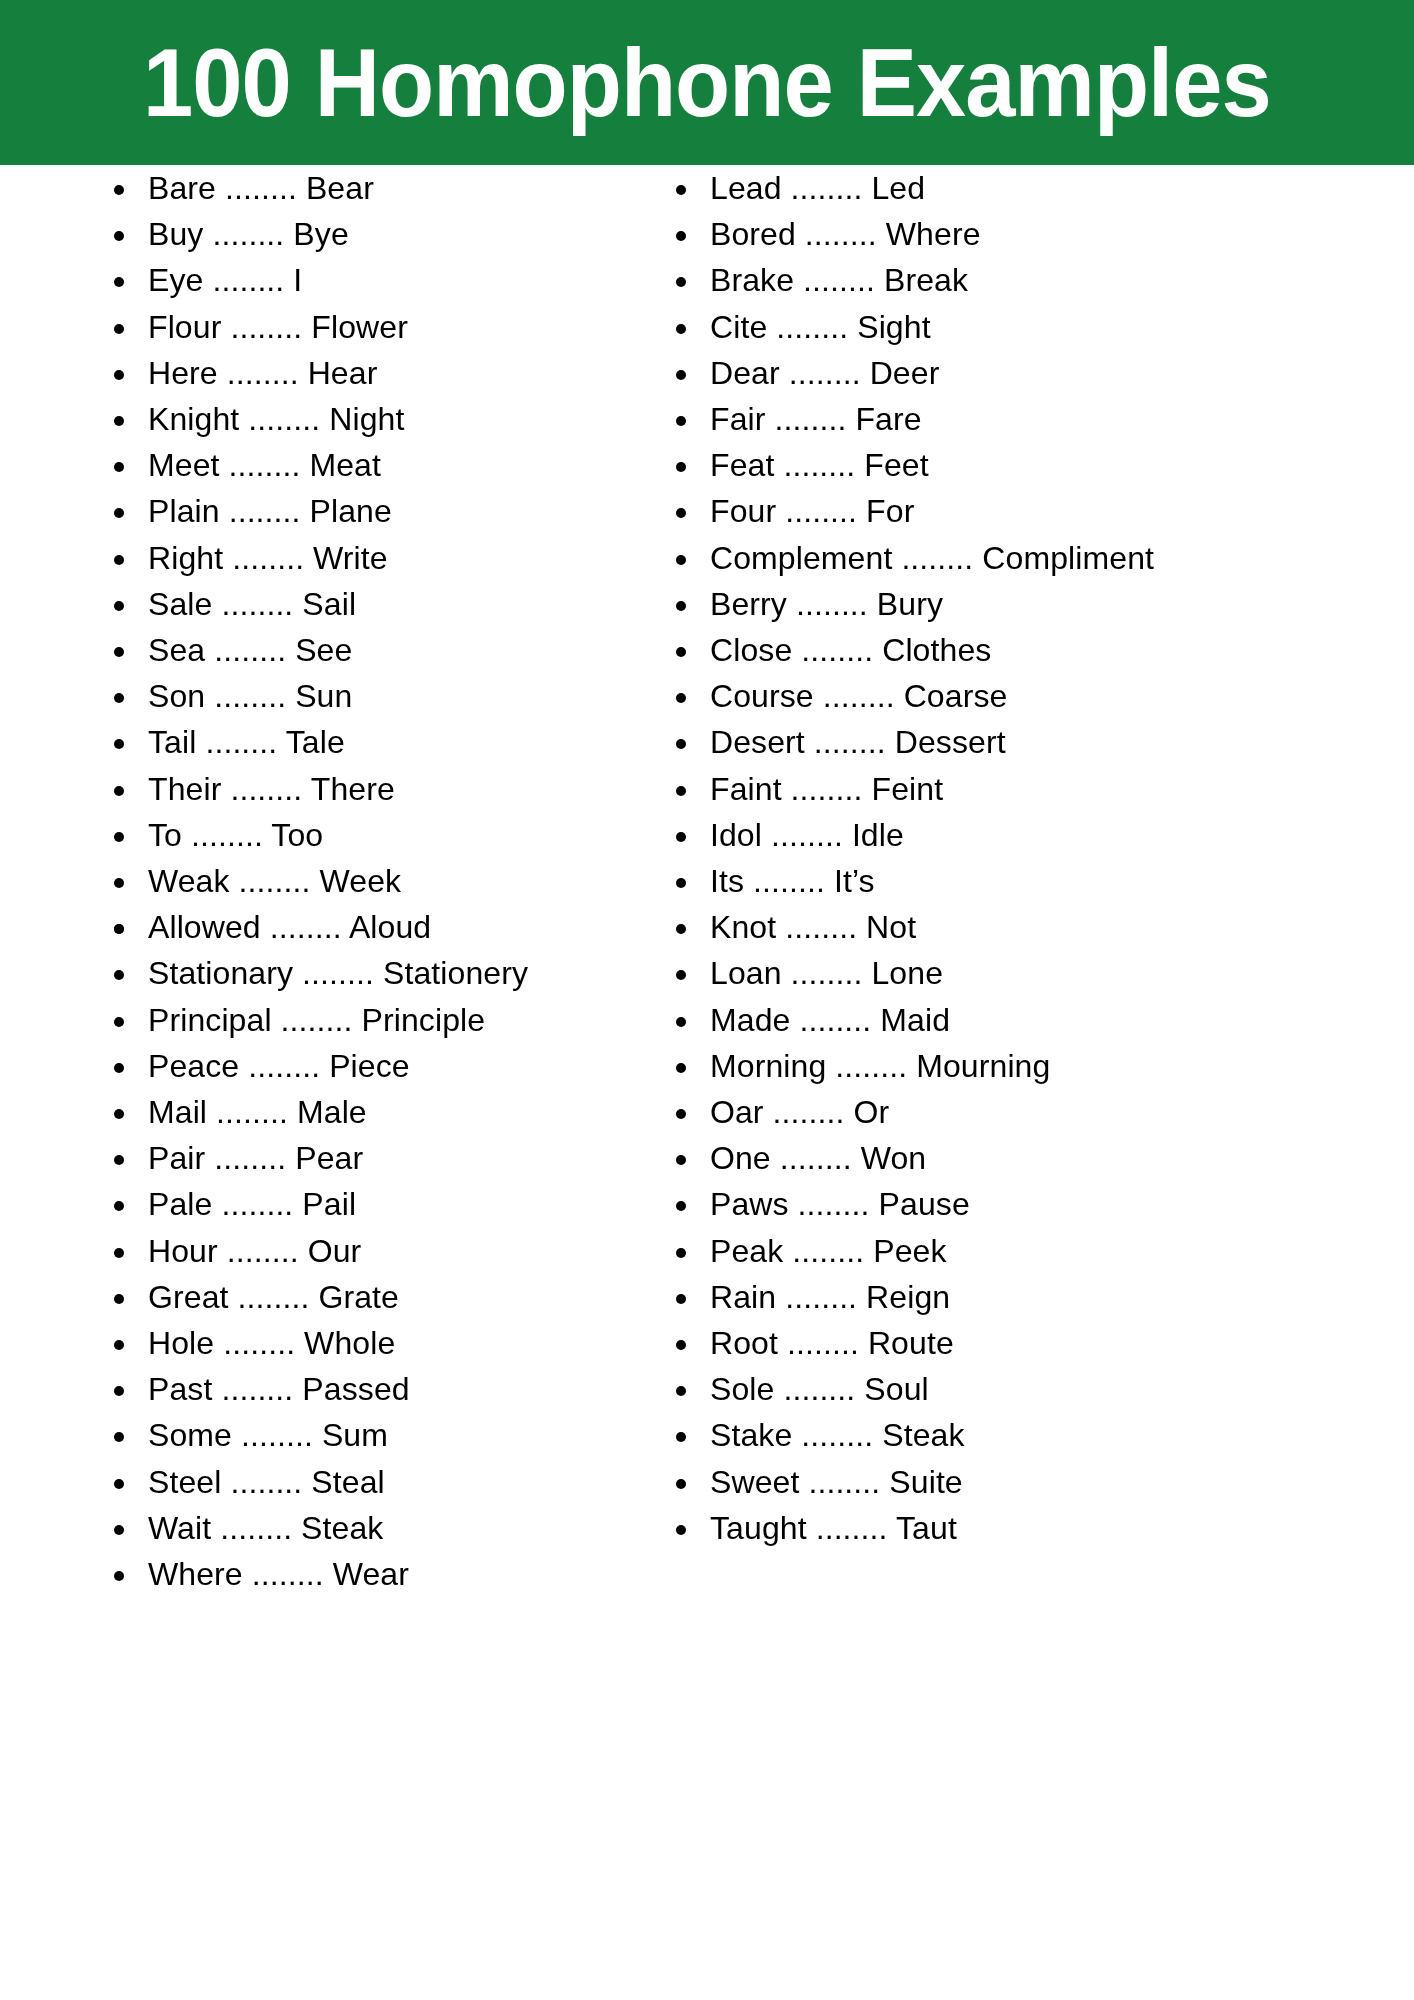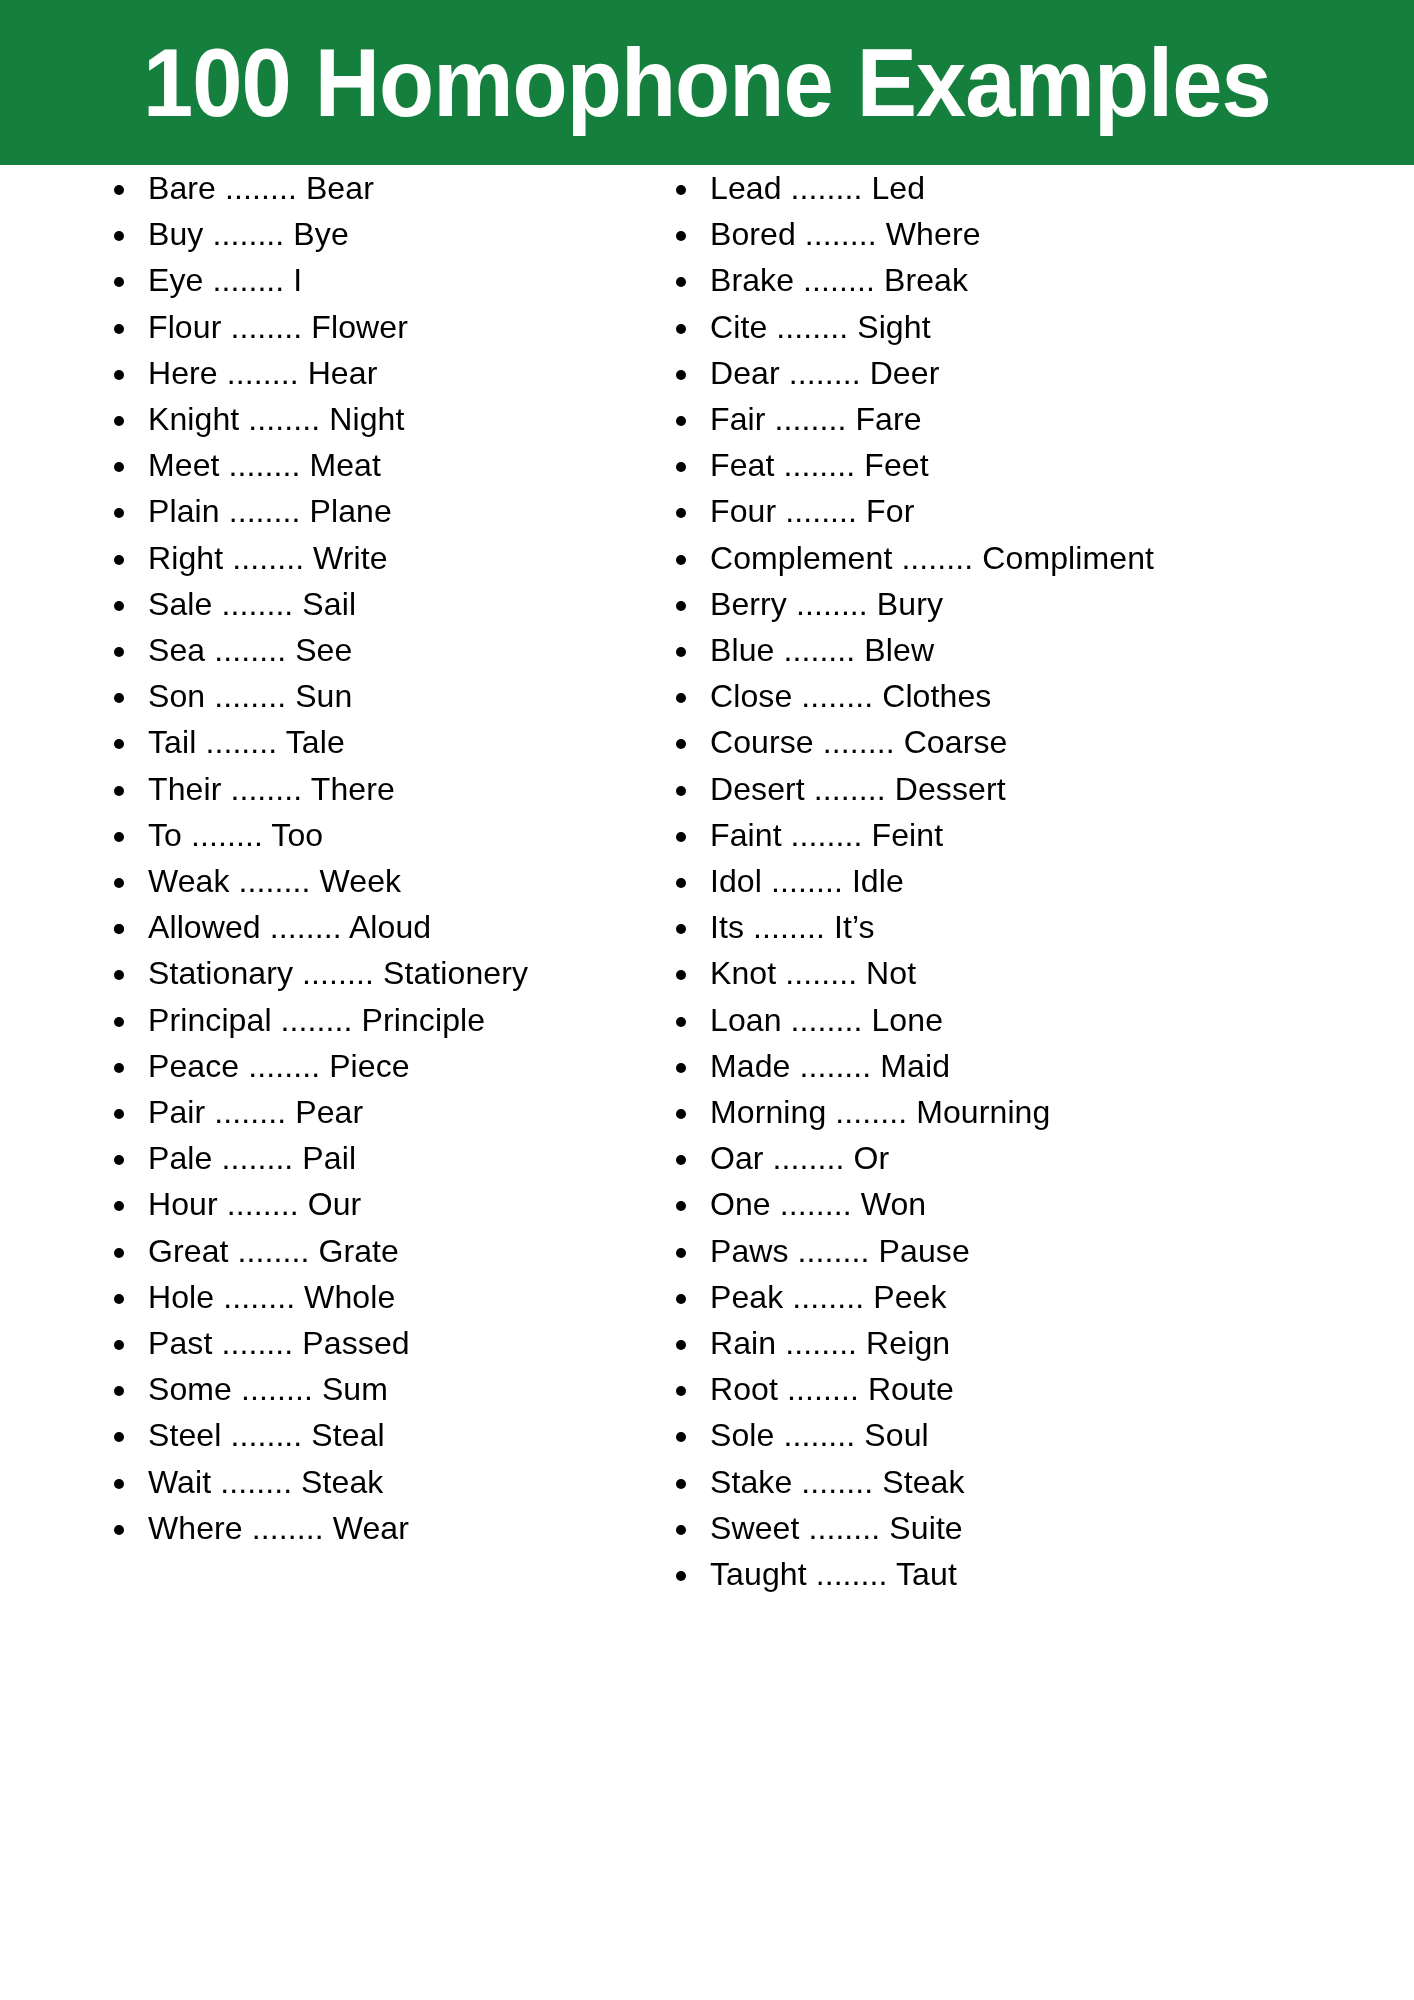--- a/index.html
+++ b/index.html
@@ -108,20 +108,21 @@
         <li><span class="bullet"></span><span class="pair-text">Son ........ Sun</span></li>
         <li><span class="bullet"></span><span class="pair-text">Tail ........ Tale</span></li>
         <li><span class="bullet"></span><span class="pair-text">Their ........ There</span></li>
         <li><span class="bullet"></span><span class="pair-text">To ........ Too</span></li>
         <li><span class="bullet"></span><span class="pair-text">Weak ........ Week</span></li>
         <li><span class="bullet"></span></li>
         <li><span class="bullet"></span><span class="pair-text">Allowed ........ Aloud</span></li>
         <li><span class="bullet"></span><span class="pair-text">Stationary ........ Stationery</span></li>
         <li><span class="bullet"></span><span class="pair-text">Principal ........ Principle</span></li>
         <li><span class="bullet"></span><span class="pair-text">Peace ........ Piece</span></li>
+        <li><span class="bullet"></span><span class="pair-text">Mail ........ Male</span></li>
         <li><span class="bullet"></span><span class="pair-text">Pair ........ Pear</span></li>
         <li><span class="bullet"></span><span class="pair-text">Pale ........ Pail</span></li>
         <li><span class="bullet"></span><span class="pair-text">Hour ........ Our</span></li>
         <li><span class="bullet"></span><span class="pair-text">Great ........ Grate</span></li>
         <li><span class="bullet"></span><span class="pair-text">Hole ........ Whole</span></li>
         <li><span class="bullet"></span><span class="pair-text">Past ........ Passed</span></li>
         <li><span class="bullet"></span><span class="pair-text">Some ........ Sum</span></li>
         <li><span class="bullet"></span><span class="pair-text">Steel ........ Steal</span></li>
         <li><span class="bullet"></span><span class="pair-text">Wait ........ Steak</span></li>
         <li><span class="bullet"></span><span class="pair-text">Where ........ Wear</span></li>
@@ -133,21 +134,20 @@
         <li><span class="bullet"></span><span class="pair-text">Lead ........ Led</span></li>
         <li><span class="bullet"></span><span class="pair-text">Bored ........ Where</span></li>
         <li><span class="bullet"></span><span class="pair-text">Brake ........ Break</span></li>
         <li><span class="bullet"></span><span class="pair-text">Cite ........ Sight</span></li>
         <li><span class="bullet"></span><span class="pair-text">Dear ........ Deer</span></li>
         <li><span class="bullet"></span><span class="pair-text">Fair ........ Fare</span></li>
         <li><span class="bullet"></span><span class="pair-text">Feat ........ Feet</span></li>
         <li><span class="bullet"></span><span class="pair-text">Four ........ For</span></li>
         <li><span class="bullet"></span><span class="pair-text">Complement ........ Compliment</span></li>
         <li><span class="bullet"></span><span class="pair-text">Berry ........ Bury</span></li>
-        <li><span class="bullet"></span><span class="pair-text">Blue ........ Blew</span></li>
         <li><span class="bullet"></span><span class="pair-text">Close ........ Clothes</span></li>
         <li><span class="bullet"></span><span class="pair-text">Course ........ Coarse</span></li>
         <li><span class="bullet"></span><span class="pair-text">Desert ........ Dessert</span></li>
         <li><span class="bullet"></span><span class="pair-text">Faint ........ Feint</span></li>
         <li><span class="bullet"></span><span class="pair-text">Idol ........ Idle</span></li>
         <li><span class="bullet"></span><span class="pair-text">Its ........ It’s</span></li>
         <li><span class="bullet"></span><span class="pair-text">Knot ........ Not</span></li>
         <li><span class="bullet"></span><span class="pair-text">Loan ........ Lone</span></li>
         <li><span class="bullet"></span><span class="pair-text">Made ........ Maid</span></li>
         <li><span class="bullet"></span><span class="pair-text">Morning ........ Mourning</span></li>

